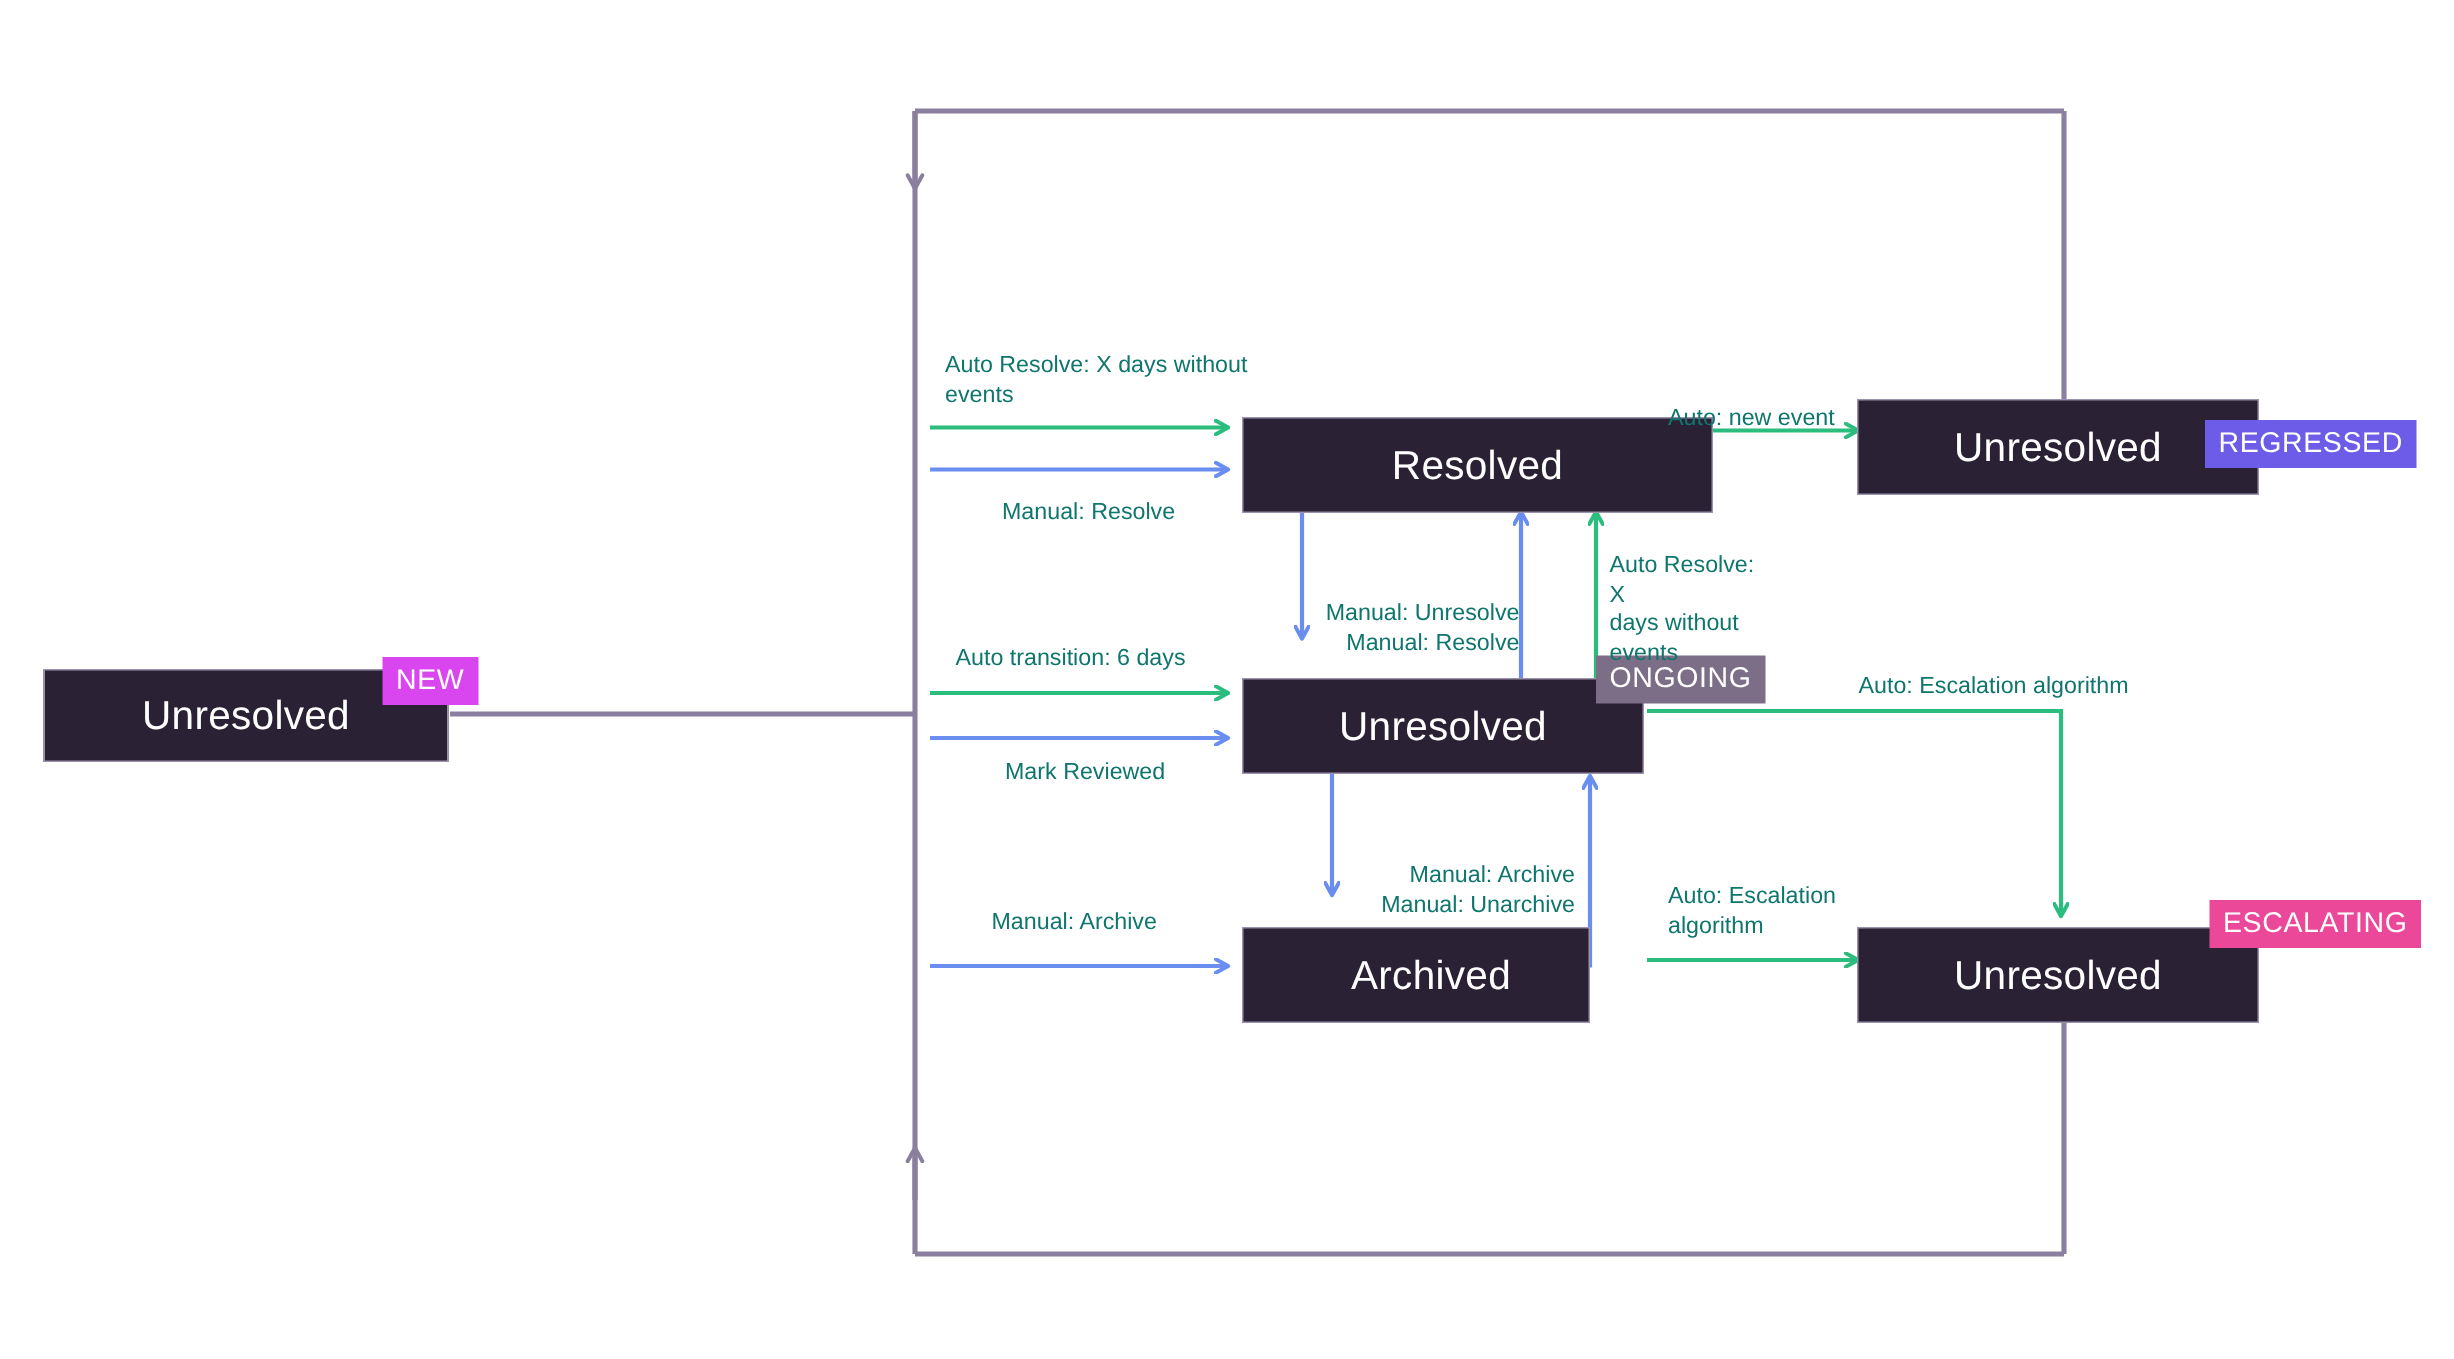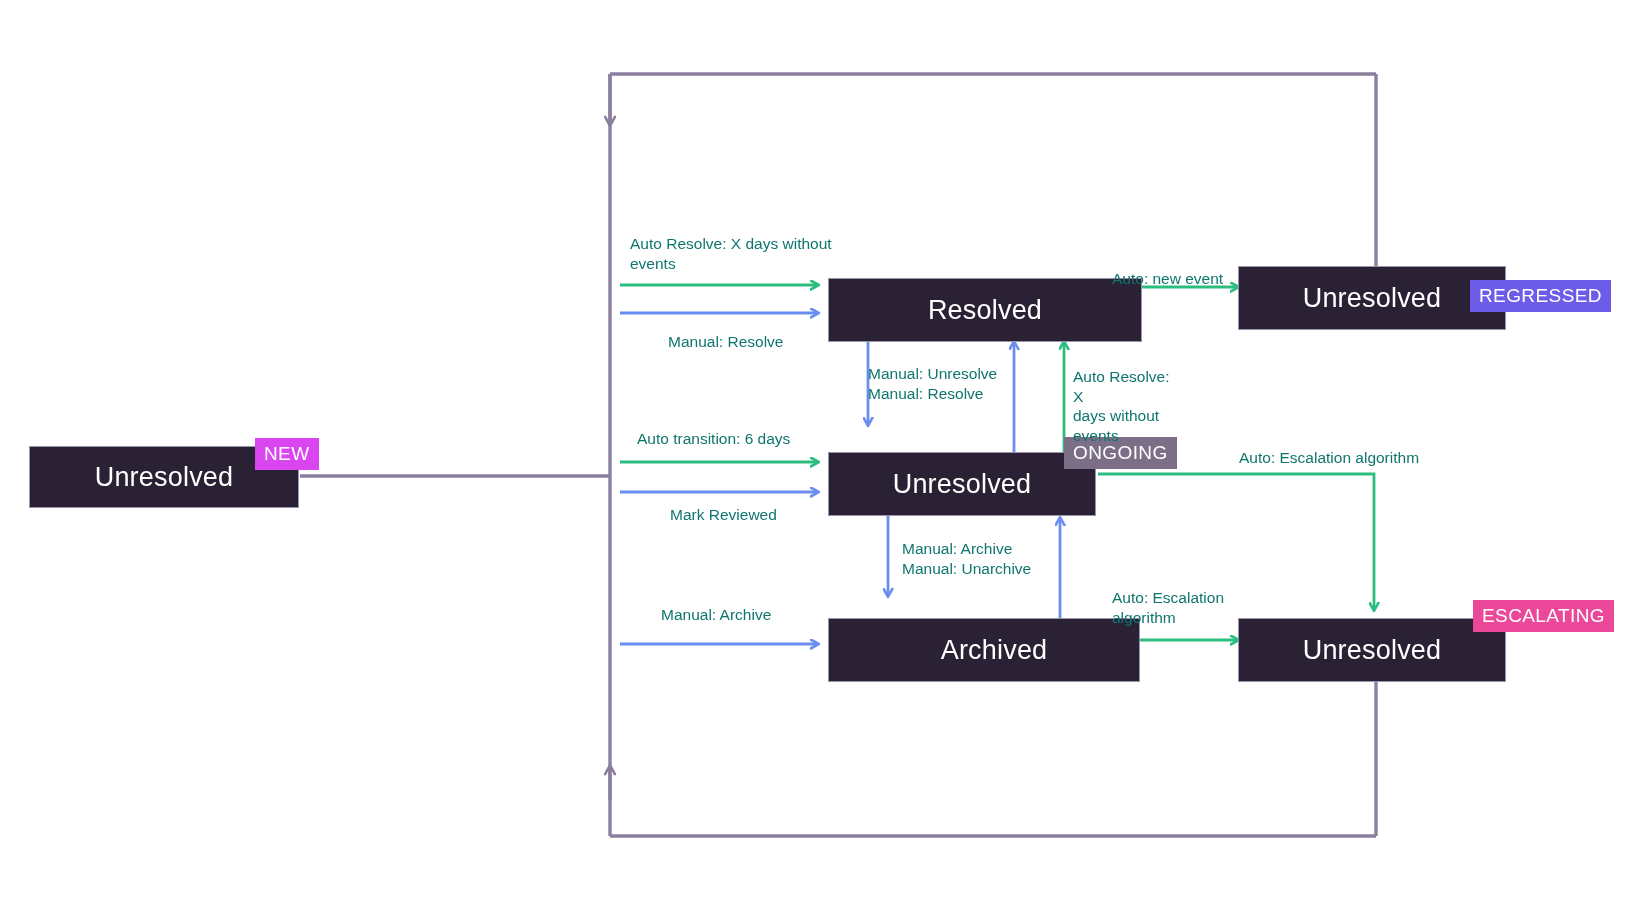--- a/index.html
+++ b/index.html
@@ -43,21 +43,21 @@
     letter-spacing: 0.4px;
     white-space: nowrap;
   }
   .edge-label {
     position: absolute;
     color: #0f766e;
     font-size: 15.5px;
     line-height: 1.26;
     white-space: pre-line;
   }
-  .el-center { text-align: left; }
+  .el-center { text-align: right; margin-top: 35px; }
 </style>
 </head>
 <body>
 
 <div id="canvas">
 
   <svg class="edges" viewBox="0 0 1636 906" xmlns="http://www.w3.org/2000/svg">
     <defs>
       <marker id="ah-green" markerWidth="11" markerHeight="11" refX="8.4" refY="5.5" orient="auto" markerUnits="userSpaceOnUse">
         <path d="M1,1 L9.2,5.5 L1,10" fill="none" stroke="#2bbd7e" stroke-width="2.6" stroke-linecap="round" stroke-linejoin="round"></path>
@@ -119,21 +119,21 @@
   </div>
 
   <div class="node" style="left:1238px; top:266px; width:268px; height:64px;">
     <span>Unresolved</span>
   </div>
 
   <div class="node" style="left:828px; top:452px; width:268px; height:64px;">
     <span>Unresolved</span>
   </div>
 
-  <div class="node" style="left:828px; top:618px; width:312px; height:64px;padding-left:20px;">
+  <div class="node" style="left:828px; top:618px; width:232px; height:64px;padding-left:20px;">
     <span>Archived</span>
   </div>
 
   <div class="node" style="left:1238px; top:618px; width:268px; height:64px;">
     <span>Unresolved</span>
   </div>
 
   <div class="badge" style="left:255px; top:438px; background:#d946ef;">NEW</div>
 
   <div class="badge" style="left:1470px; top:258px; background:#6c5ce7;margin-top:22px;">REGRESSED</div>

